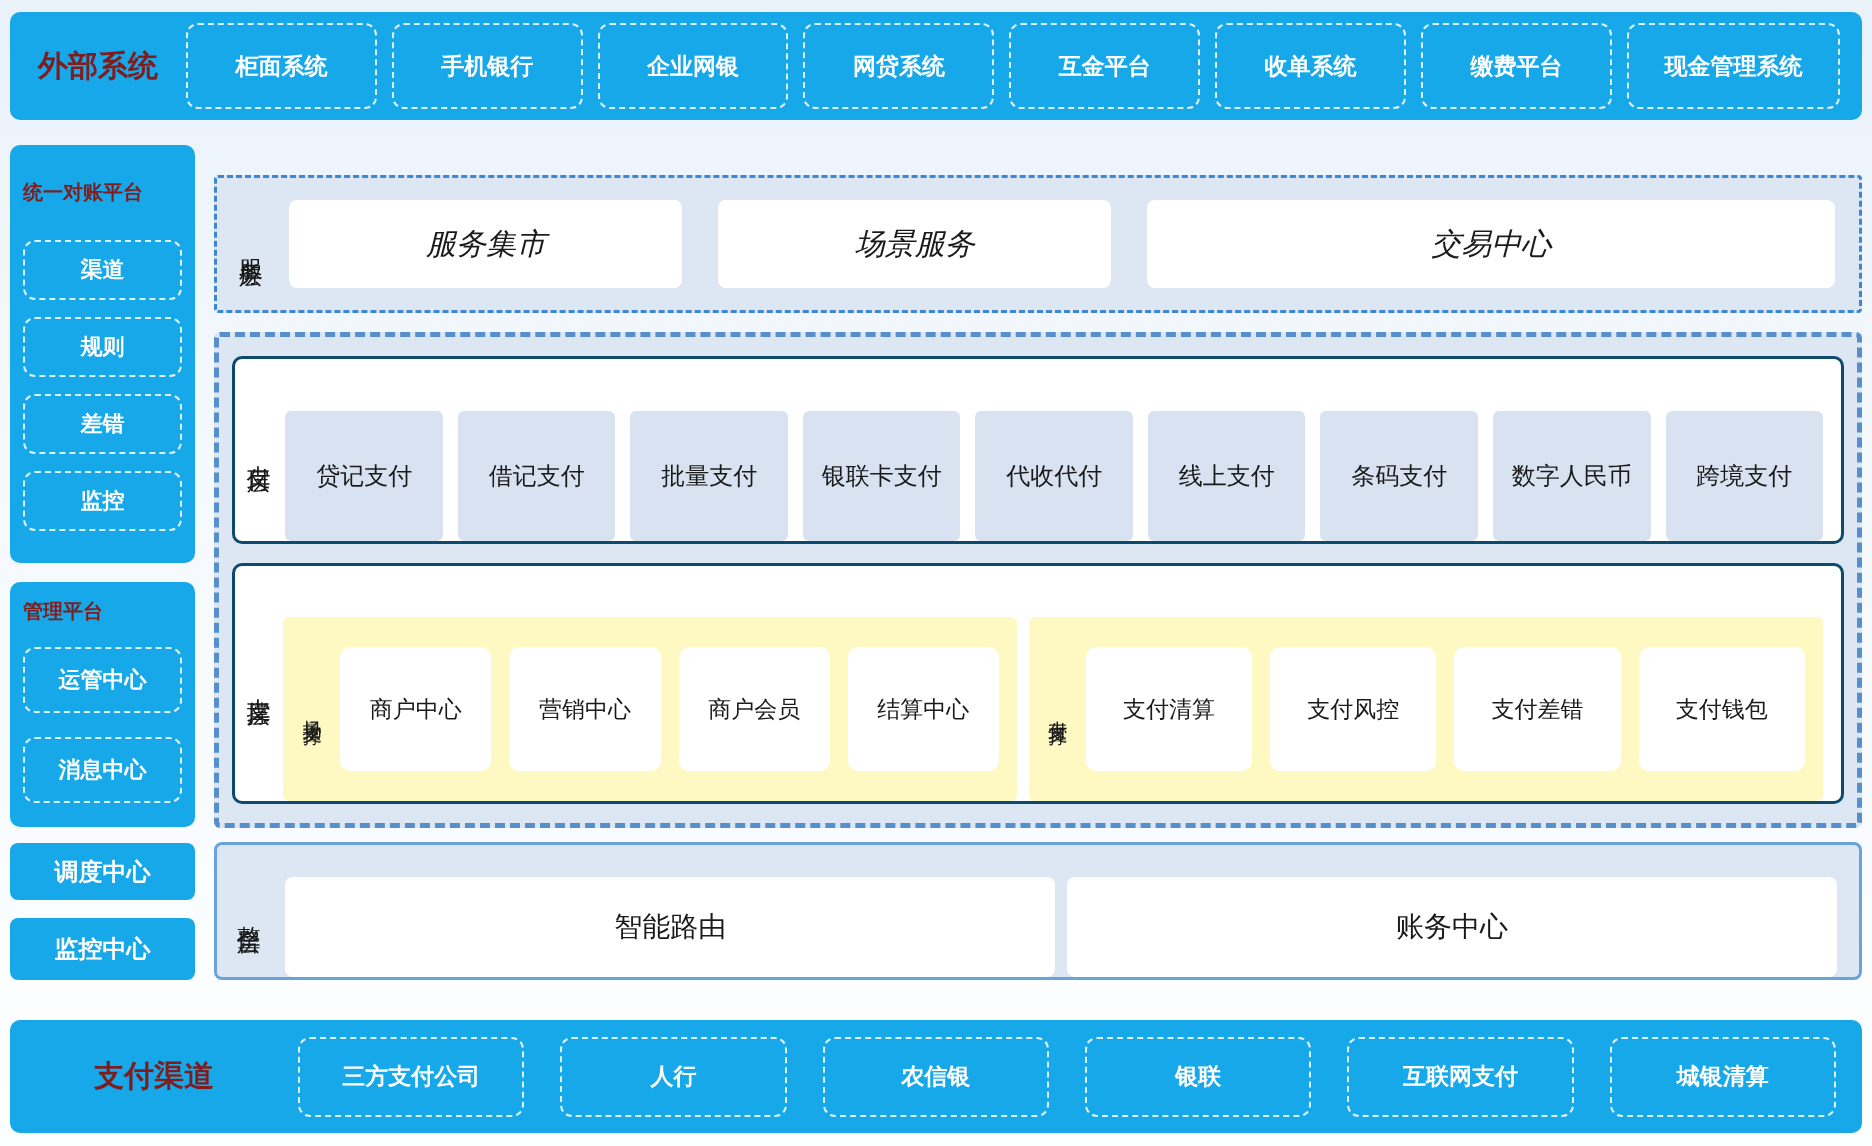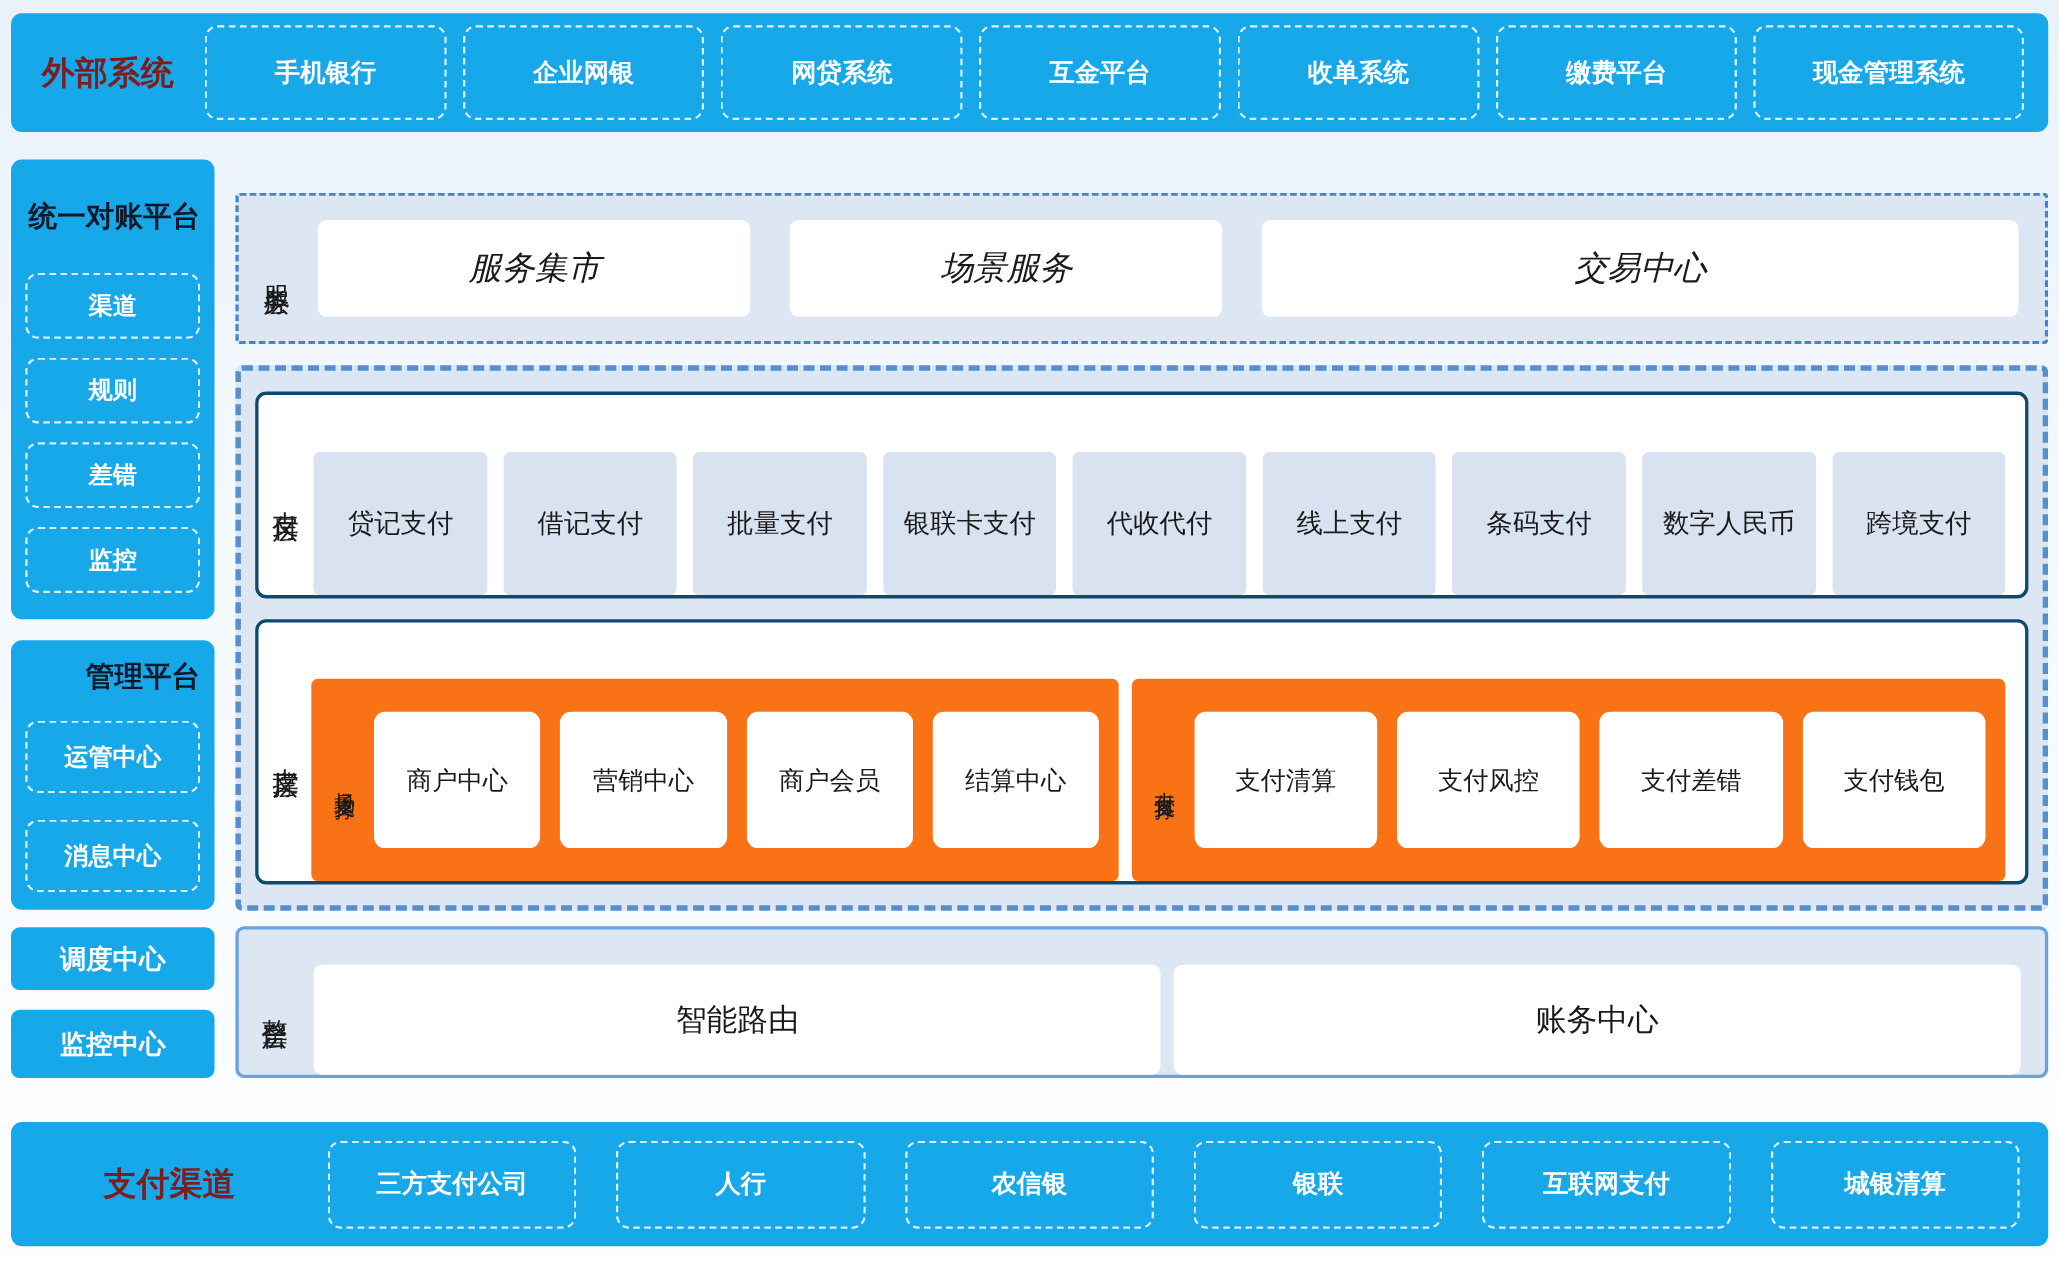--- a/index.html
+++ b/index.html
@@ -22,21 +22,21 @@
   #top-band .band-items{ gap:15px; height:86px; }
   #bottom-band .band-items{ gap:36px; height:80px; }
   .dashed-box{ flex:1; border:2px dashed rgba(255,255,255,0.85); border-radius:12px;
     display:flex; align-items:center; justify-content:center;
     color:#fff; font-weight:bold; font-size:23px; }
   #top-band .dashed-box:last-child{ flex:1.12; }
 
   .side-block{ position:absolute; left:10px; width:185px; border-radius:10px; }
   #recon{ top:145px; height:418px; padding:34px 13px 8px; }
   #mgmt{ top:582px; height:245px; padding:16px 13px 8px; }
-  .block-title{ text-align:right; color:#0f172a; font-weight:bold; font-size:26px; }
+  .block-title{ text-align:left; color:#7f1d1d; font-weight:bold; font-size:20px; }
   #recon .block-title{ margin-bottom:34px; }
   #mgmt .block-title{ margin-bottom:22px; }
   .side-item{ border:2px dashed rgba(255,255,255,0.85); border-radius:12px;
     color:#fff; font-weight:bold; font-size:22px;
     display:flex; align-items:center; justify-content:center; }
   #recon .side-item{ height:60px; margin-bottom:17px; }
   #mgmt .side-item{ height:66px; margin-bottom:24px; }
   .solo-block{ position:absolute; left:10px; width:185px; border-radius:8px;
     display:flex; align-items:center; justify-content:center;
     color:#fff; font-weight:bold; font-size:24px; }
@@ -64,21 +64,21 @@
     background:#dde7f4; border:5px dashed #568fcb; border-radius:6px;
     padding:19px 13px; display:flex; flex-direction:column; gap:19px; }
   .inner-panel{ background:#fff; border:3px solid #0c4a6e; border-radius:10px;
     display:flex; align-items:flex-end; padding:0 18px 0 10px; gap:14px; }
   #payment{ flex:none; height:188px; }
   #payment .cells{ flex:1; display:flex; gap:15px; }
   .pay-item{ flex:1; height:130px; background:#d8e2f0; border-radius:6px;
     display:flex; align-items:center; justify-content:center;
     font-size:24px; color:#1a1a1a; }
   #support{ flex:1; gap:12px; }
-  .group{ background:#f97316; border-radius:6px; height:184px;
+  .group{ background:#fef9c3; border-radius:6px; height:184px;
     display:flex; align-items:center; padding:0 18px; gap:18px; }
   .group.g1{ flex:0.92; } .group.g2{ flex:1; }
   .white-card{ flex:1; height:124px; background:#fff; border-radius:10px;
     display:flex; align-items:center; justify-content:center;
     font-size:23px; color:#1a1a1a; }
 
   #integration{ position:absolute; left:214px; top:842px; width:1648px; height:138px;
     background:#dde7f4; border:3px solid #6aa3dc; border-radius:8px;
     display:flex; align-items:center; padding:0 22px 0 18px; gap:24px; }
   #integration .cards{ flex:1; display:flex; gap:12px;margin-top:32px; }
@@ -87,20 +87,21 @@
     font-size:28px; color:#1a1a1a; }
 </style>
 </head>
 <body>
 
 <div class="stage">
 
   <div id="top-band" class="band blue">
     <div class="band-label">外部系统</div>
     <div class="band-items">
+      <div class="dashed-box">柜面系统</div>
       <div class="dashed-box">手机银行</div>
       <div class="dashed-box">企业网银</div>
       <div class="dashed-box">网贷系统</div>
       <div class="dashed-box">互金平台</div>
       <div class="dashed-box">收单系统</div>
       <div class="dashed-box">缴费平台</div>
       <div class="dashed-box">现金管理系统</div>
     </div>
   </div>
 

